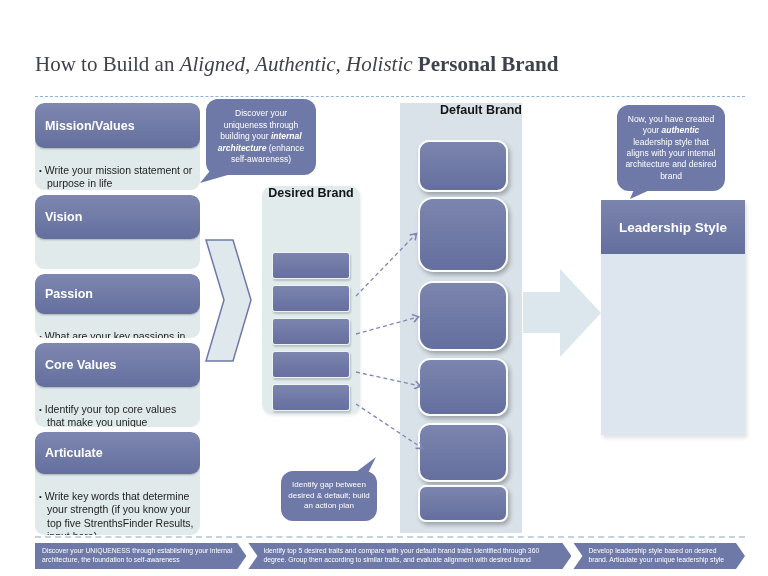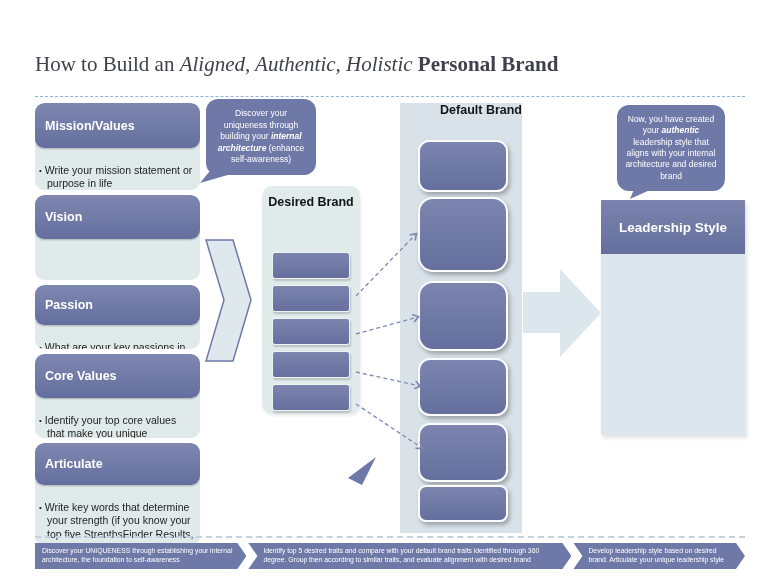--- a/index.html
+++ b/index.html
@@ -15,29 +15,29 @@
 
   
   .leftcol{position:absolute;left:35px;top:103px;width:165px;display:flex;flex-direction:column;gap:5px;}
   .sec{background:#e0eaea;border-radius:9px;overflow:hidden;}
   .sec-h{background:linear-gradient(180deg,#7d87b0,#656f9e);border-radius:9px;color:#fff;
          font-weight:bold;font-size:12.5px;display:flex;align-items:center;padding-left:10px;
          box-shadow:0 1px 2px rgba(0,0,0,.25);}
   .sec-t{padding:16px 5px 4px 12px;font-size:10.5px;line-height:1.28;color:#1d1d1d;}
   .sec-t::before{content:"•";margin-left:-8px;margin-right:3px;font-size:8px;vertical-align:1px;}
   .s1{height:87px}.s1 .sec-h{height:45px}
-  .s2{height:85px}.s2 .sec-h{height:44px}
+  .s2{height:74px}.s2 .sec-h{height:44px}
   .s3{height:84px}.s3 .sec-h{height:44px}
   .s4{height:64px}.s4 .sec-h{height:40px}
   .s5{height:103px}.s5 .sec-h{height:42px}
 
   
   .desired{position:absolute;left:262px;top:186px;width:98px;height:228px;background:#e1ebeb;
            border-radius:10px;box-shadow:1px 2px 3px rgba(0,0,0,.08);}
-  .desired .lbl{margin-top:9px;text-align:center;font-weight:bold;font-size:12.5px;line-height:1.15;color:#151515;}
+  .desired .lbl{text-align:center;font-weight:bold;font-size:12.5px;line-height:1.15;color:#151515;}
   .bars{position:absolute;left:10px;top:66px;width:78px;display:flex;flex-direction:column;gap:6px;}
   .bar{height:25px;background:linear-gradient(180deg,#7b85ae,#666f9e);border:1px solid #eef3f4;
        border-radius:3px;box-shadow:1px 2px 2px rgba(0,0,0,.18);}
 
   
   .default{position:absolute;left:400px;top:103px;width:122px;height:430px;background:#d9e2e9;}
   .default .lbl{margin-top:0;text-align:right;font-weight:bold;font-size:12.5px;color:#151515;}
   .dbox{position:absolute;left:18px;width:86px;background:linear-gradient(180deg,#7b85ae,#656f9e);
         border:2px solid #fbfcfd;box-shadow:2px 3px 4px rgba(0,0,0,.28);}
   .d1{top:37px;height:48px;border-radius:11px;}
@@ -152,20 +152,23 @@
   </svg>
 
   <div class="bubble bub1">
       <span><span>Discover your uniqueness through building your </span><span class="bi">internal architecture</span><span class="pi"> (enhance self-awareness)</span></span>
     </div>
 
   <div class="bubble bub2">
       <span><span>Now, you have created your </span><span class="bi">authentic</span><span> leadership style that aligns with your internal architecture and desired brand</span></span>
     </div>
 
+  <div class="bubble bub3">
+      <span><span>Identify gap between </span><span class="pi">desired &amp; default</span><span>; build an action plan</span></span>
+    </div>
 
   <div class="rule-bottom"></div>
   <div class="banners">
     <div class="banner bn1">Discover your UNIQUENESS through establishing your internal architecture, the foundation to self-awareness</div>
     <div class="banner bn2">Identify top 5 desired traits and compare with your default brand traits identified through 360 degree. Group then according to similar traits, and evaluate alignment with desired brand</div>
     <div class="banner bn3">Develop leadership style based on desired brand. Articulate your unique leadership style</div>
   </div>
 
 </div>
 

